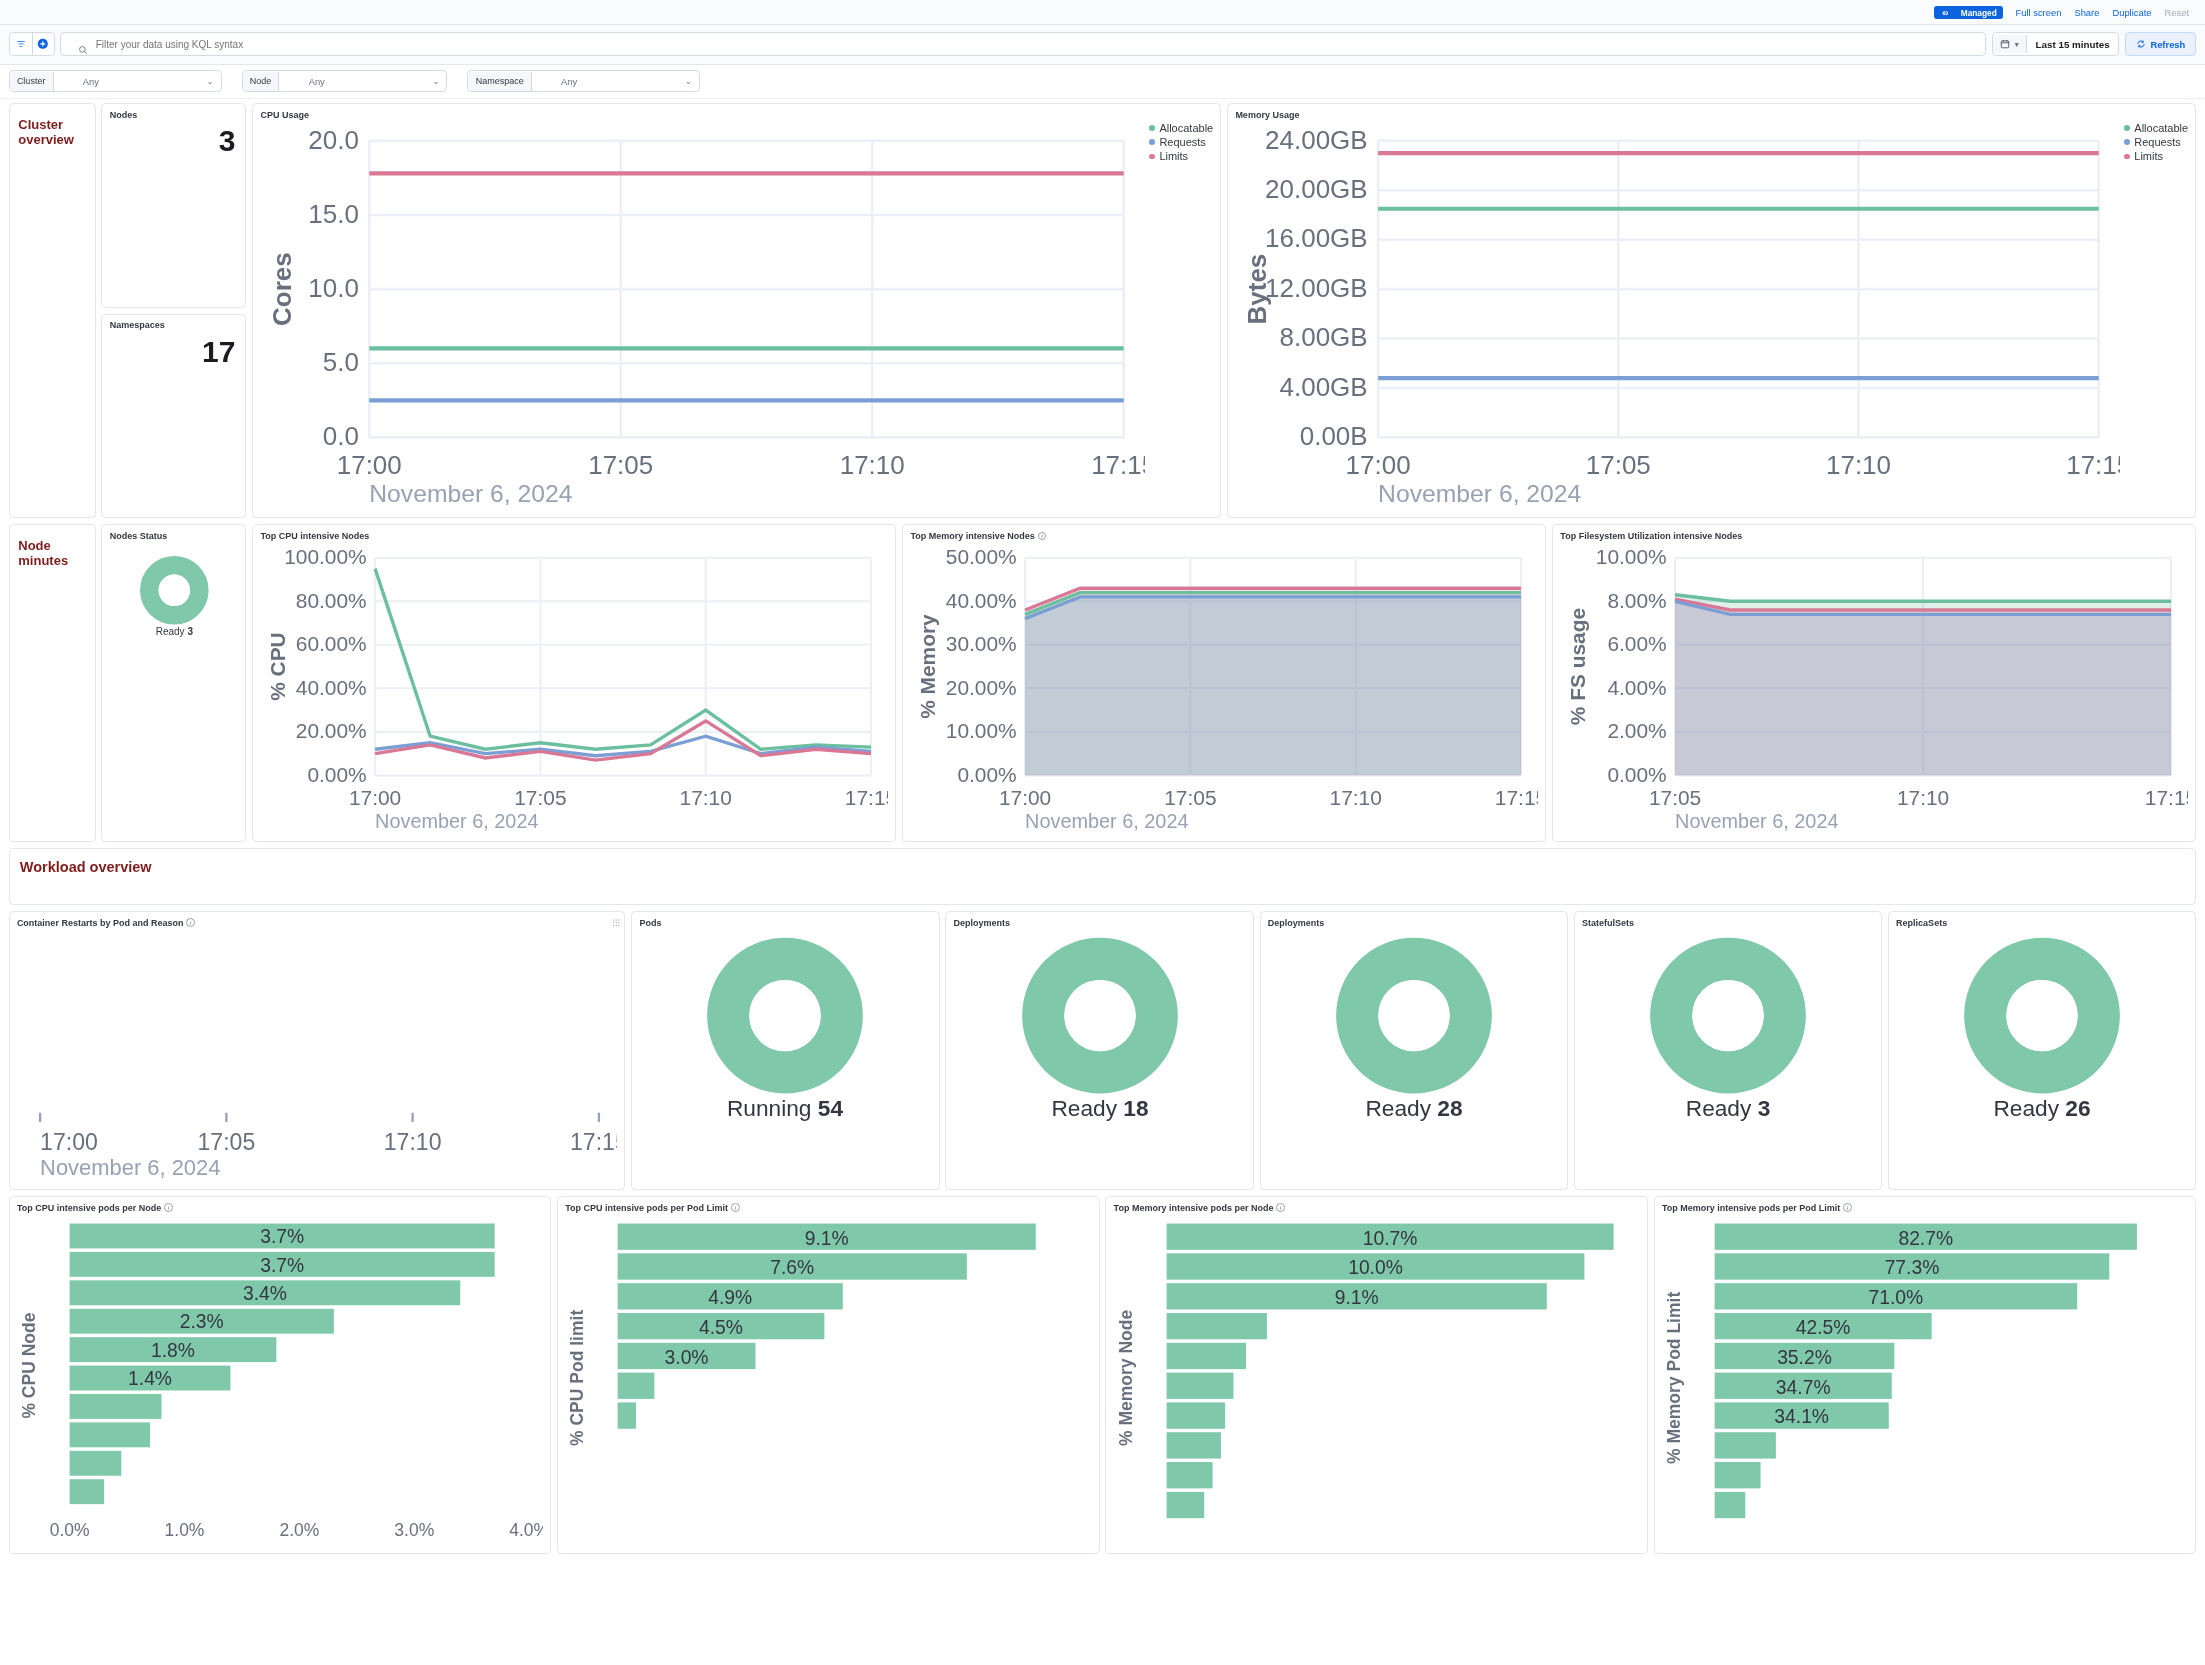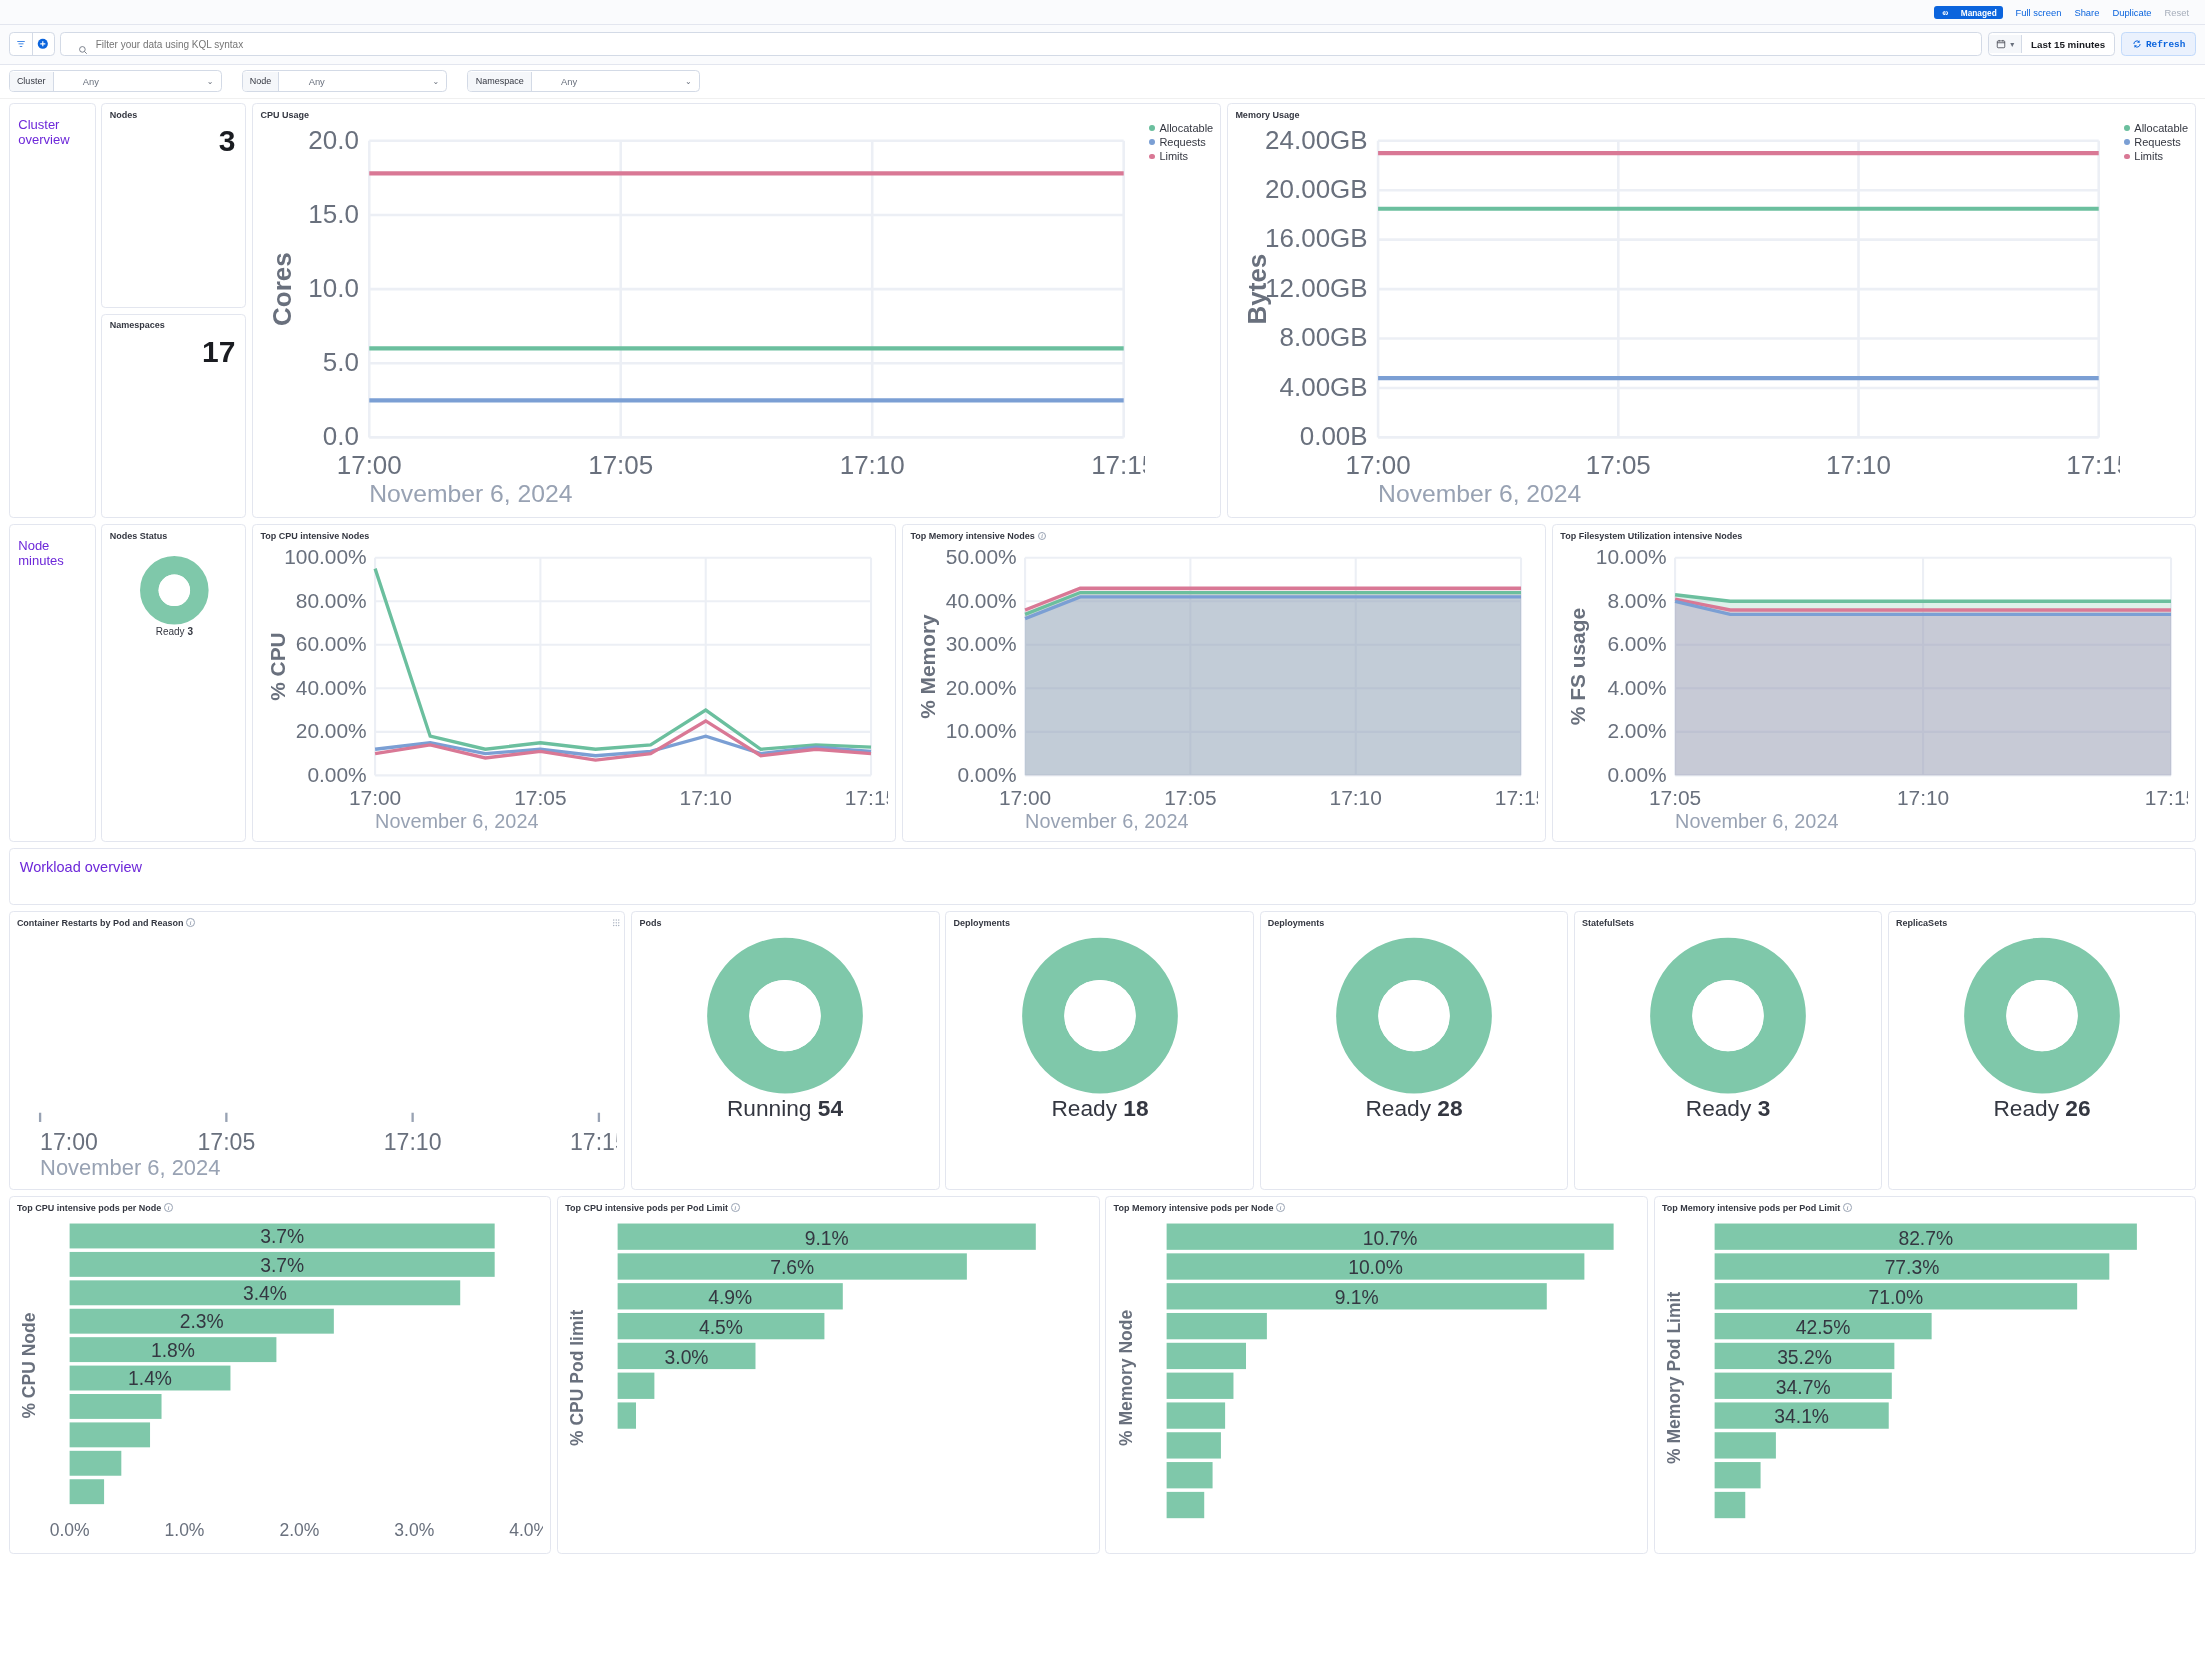--- a/index.html
+++ b/index.html
@@ -10,32 +10,32 @@
   .top-link.disabled { color:#a5adba; cursor:default; }
   .toolbar { display:flex; align-items:stretch; gap:5.8px; padding:7.2px 8.7px; background:#fafbfd; border-bottom:0.7px solid #e3e6ef;}
   .tb-seg { display:flex; border:0.7px solid #d3dae6; border-radius:4.3px; overflow:hidden; background:#fff;}
   .tb-btn { width:22px; display:flex; align-items:center; justify-content:center; color:#0b64dd; cursor:pointer; }
   .tb-btn + .tb-btn { border-left:0.7px solid #d3dae6; }
   .query { flex:1; display:flex; align-items:flex-end; border:0.7px solid #d3dae6; border-radius:4.3px; background:#fff; padding:0 17px; }
   .query input { flex:1; border:none; outline:none; font-size:10px; padding:5.8px 2.9px; color:#343741; background:transparent;}
   .datepick { display:flex; align-items:center; border:0.7px solid #d3dae6; border-radius:4.3px; background:#fff; overflow:hidden;}
   .datepick .cal { padding:4.3px 7.2px; border-right:0.7px solid #d3dae6; background:#f5f7fa; display:flex; gap:4.3px; align-items:center;}
   .datepick .txt { padding:4.3px 8.7px; font-weight:600; font-size:9.8px;}
-  .refresh-btn { display:flex; align-items:center; gap:4.3px; padding:4.3px 10px; border:0.7px solid #c2dafb; background:#eaf1fd; color:#0b64dd; border-radius:4.3px; font-weight:600; cursor:pointer;font-family:Liberation Mono, monospace;}
+  .refresh-btn { display:flex; align-items:center; gap:4.3px; padding:4.3px 10px; border:0.7px solid #c2dafb; background:#eaf1fd; color:#0b64dd; border-radius:4.3px; font-weight:600; cursor:pointer;}
   .filters { display:flex; gap:20px; padding:5.8px 8.7px; border-bottom:0.7px solid #f0f0f0;}
   .fdd { display:flex; align-items:center; border:0.7px solid #d3dae6; border-radius:4.3px; overflow:hidden; background:#fff;}
   .fdd .lbl { background:#f5f7fa; padding:4.3px 7.2px; font-size:9px; color:#343741; border-right:0.7px solid #d3dae6;}
   .fdd .val { padding:4.3px 7.2px; min-width:145px; display:flex; justify-content:space-between; align-items:center; color:#69707d; cursor:pointer;margin-left:22px;}
   .dash { padding:4.3px 8.7px 14.5px; }
   .row { display:grid; gap:5.8px; margin-bottom:5.8px; }
   .panel { border:0.7px solid #e3e6ef; border-radius:4.3px; background:#fff; padding:5.8px 7.2px 7.2px; position:relative; }
   .panel .title { font-size:9px; font-weight:700; color:#343741; display:flex; align-items:center; gap:2.9px; }
   .panel .opts { position:absolute; top:4.3px; right:4.3px; display:flex; gap:1.4px; color:#98a2b3;}
   .metric-big { font-size:30px; font-weight:800; text-align:right; padding:4.3px 2.9px 0;}
-  .section-label { font-size:14.5px; font-weight:400; color:#6d28d9; padding:13px 4.3px;}
+  .section-label { font-size:14.5px; font-weight:700; color:#7f1d1d; padding:13px 4.3px;}
   svg { display:block; }
   .legend { font-size:11px; color:#343741;}
   .legend .row-l { display:flex; align-items:center; gap:4.3px; margin:2.2px 0;}
   .sw { width:5.8px; height:5.8px; border-radius:50%; display:inline-block;}
   .tick-lbl { font-size:10px; fill:#69707d;}
   .tiny-date { font-size:9.5px; fill:#98a2b3;}
   .donut-center { text-anchor:middle; font-size:14px; font-weight:400; fill:#343741;}
   .donut-center .b { font-weight:700;}
   .hbar-lbl { font-size:11px; fill:#343741; text-anchor:middle;}
   .chev { font-size:8px; color:#69707d;}

